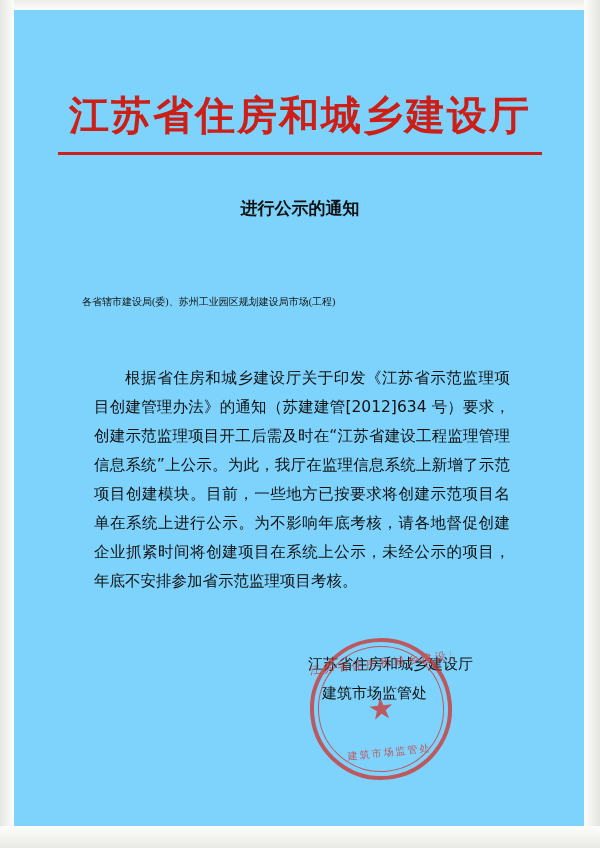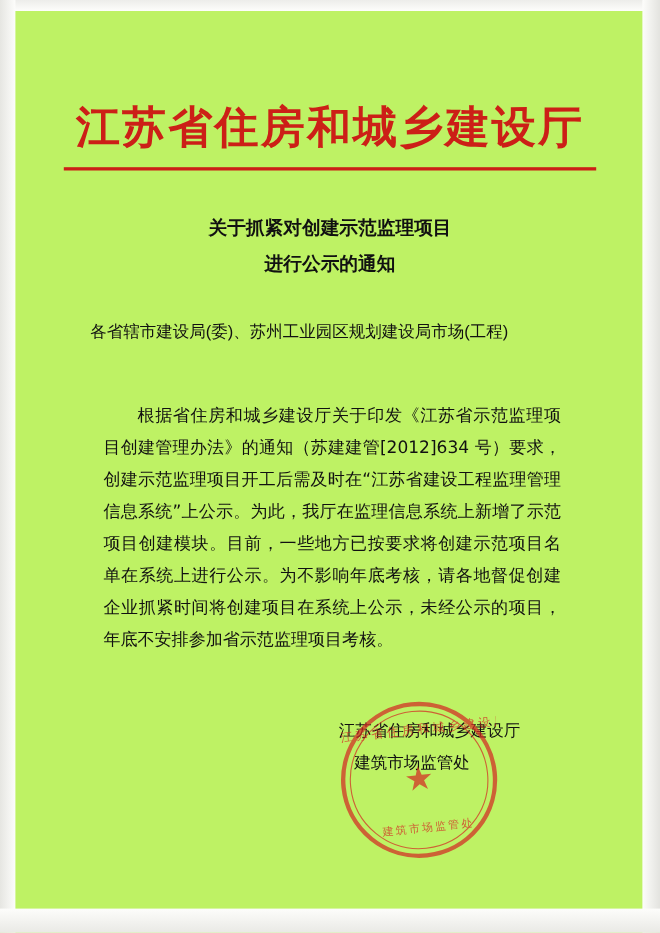--- a/index.html
+++ b/index.html
@@ -10,21 +10,21 @@
   body {
     width: 600px;
     height: 848px;
     overflow: hidden;
     font-family: "DejaVu Sans", "Liberation Sans", sans-serif;
   }
   .page {
     position: relative;
     width: 600px;
     height: 848px;
-    background: #bef264;
+    background: #7dd3fc;
     box-sizing: border-box;
   }
   
   .paper-edge-left {
     position: absolute;
     left: 0; top: 0;
     width: 14px; height: 848px;
     background: linear-gradient(to right, #e6e6e2, #fdfdfb);
   }
   .paper-edge-right {
@@ -91,24 +91,24 @@
   .title-line {
     display: block;
     white-space: nowrap;
   }
 
   .addressee {
     position: absolute;
     top: 288px;
     left: 82px;
     width: 440px;
-    font-size: 15px;
+    font-size: 10px;
     line-height: 27px;
     color: #111;
-    font-family: Liberation Sans, sans-serif;
+    font-family: Liberation Serif, serif;
   }
   .addressee span { display: block; }
 
   .body-text {
     position: absolute;
     top: 352px;
     left: 82px;
     width: 440px;
     font-size: 15.5px;
     line-height: 29px;
@@ -209,21 +209,20 @@
   <div class="paper-edge-right"></div>
   <div class="paper-edge-bottom"></div>
 
   <div class="content">
 
     <div class="masthead">江苏省住房和城乡建设厅</div>
 
     <div class="red-rule"></div>
 
     <div class="title-block">
-      <span class="title-line">关于抓紧对创建示范监理项目</span>
       <span class="title-line">进行公示的通知</span>
     </div>
 
     <div class="addressee">
       <span>各省辖市建设局(委)、苏州工业园区规划建设局市场(工程)</span>
     </div>
 
     <div class="body-text">
       <p>根据省住房和城乡建设厅关于印发《江苏省示范监理项目创建管理办法》的通知（苏建建管[2012]634 号）要求，创建示范监理项目开工后需及时在“江苏省建设工程监理管理信息系统”上公示。为此，我厅在监理信息系统上新增了示范项目创建模块。目前，一些地方已按要求将创建示范项目名单在系统上进行公示。为不影响年底考核，请各地督促创建企业抓紧时间将创建项目在系统上公示，未经公示的项目，年底不安排参加省示范监理项目考核。</p>
     </div>

